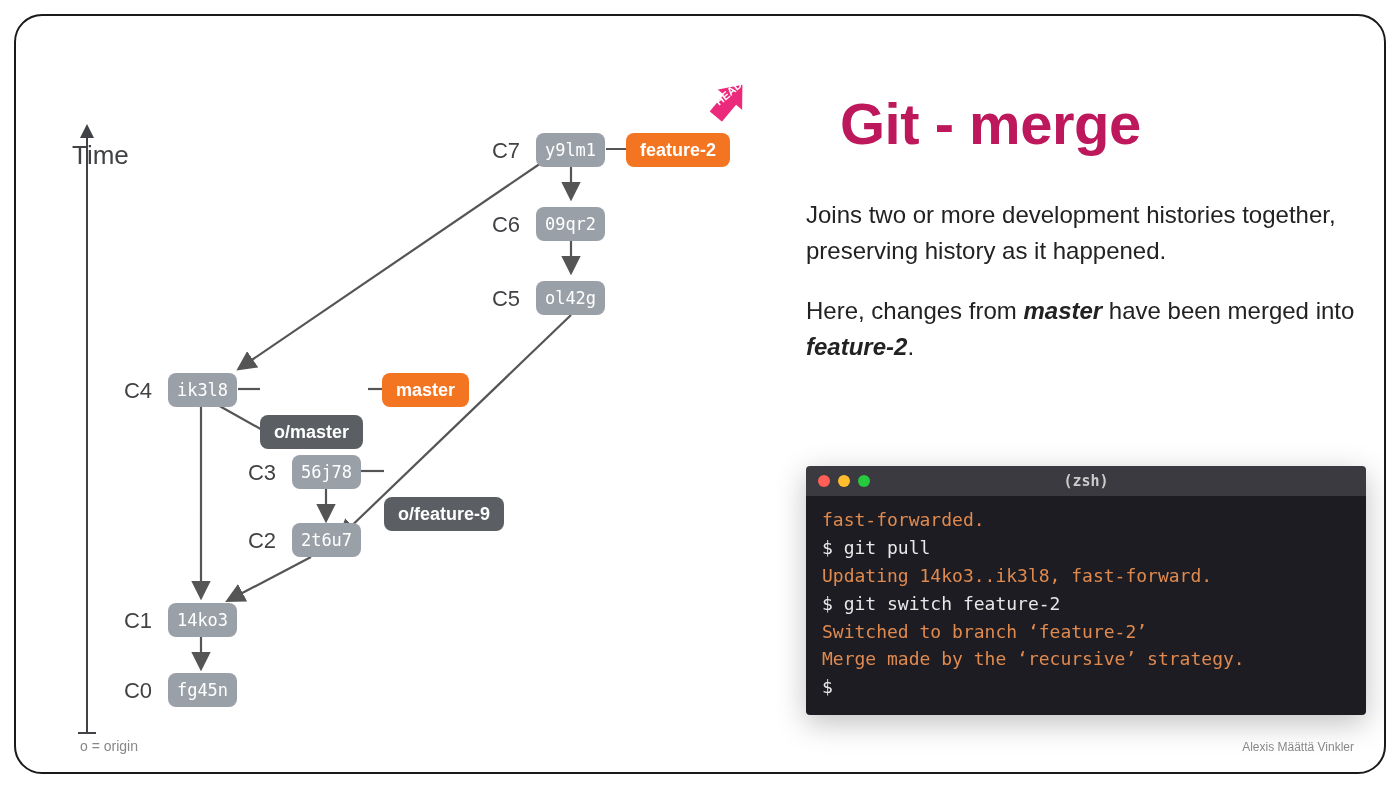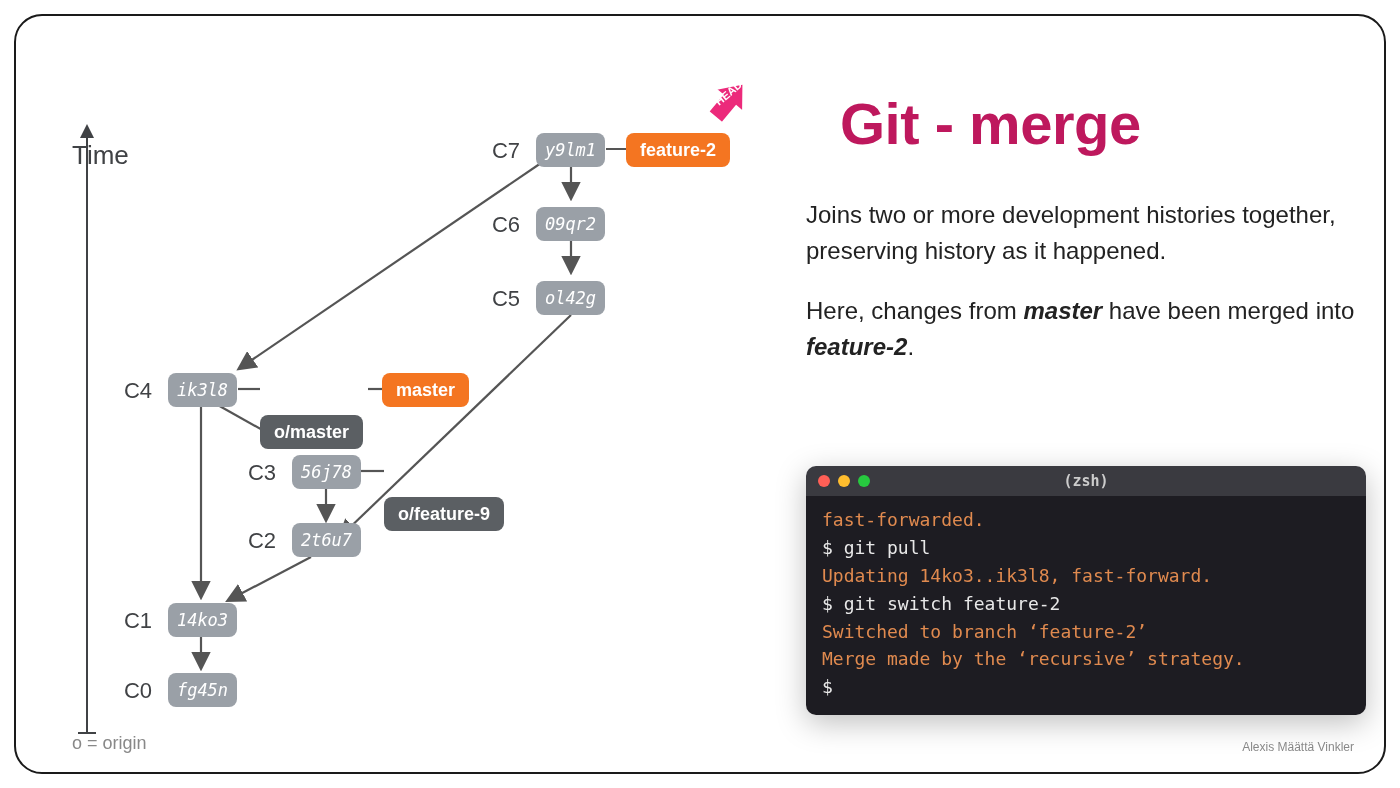--- a/index.html
+++ b/index.html
@@ -56,22 +56,22 @@
   }
   .time-axis::after {
     content: "";
     position: absolute;
     left: -8px; bottom: 0;
     width: 18px; height: 2px;
     background: var(--text-mid);
   }
   .legend {
     position: absolute;
-    left: 56px; bottom: 18px;
-    font-size: 18px;
+    left: 64px; bottom: 18px;
+    font-size: 14px;
     color: #888;
   }
   
   .diagram {
     position: absolute;
     left: 100px; top: 80px;
     width: 680px; height: 640px;
   }
   .clabel {
     position: absolute;
@@ -85,21 +85,21 @@
     position: absolute;
     width: 69px; height: 34px;
     border-radius: 8px;
     display: flex;
     align-items: center;
     justify-content: center;
     font-size: 17px;
     font-family: ui-monospace, Menlo, Consolas, monospace;
     font-weight: 500;
   }
-  .node.gray { background: var(--gray); color: #fff; font-style: italic; }
+  .node.gray { background: var(--gray); color: #fff; }
   .badge {
     position: absolute;
     height: 34px;
     padding: 0 14px;
     border-radius: 8px;
     display: flex;
     align-items: center;
     justify-content: center;
     font-size: 18px;
     font-weight: 700;
@@ -135,21 +135,21 @@
     line-height: 1.5;
     color: #222;
     margin-bottom: 24px;
   }
   .para b { font-style: italic; font-weight: 800; }
   
   .terminal {
     position: absolute;
     left: 790px; top: 450px;
     width: 560px;
-    border-radius: 10px;
+    border-radius: 4px;
     overflow: hidden;
     box-shadow: 0 8px 30px rgba(0,0,0,0.25);
     font-family: ui-monospace, Menlo, Consolas, monospace;
   }
   .term-header {
     background: var(--term-header);
     height: 30px;
     display: flex;
     align-items: center;
     position: relative;

